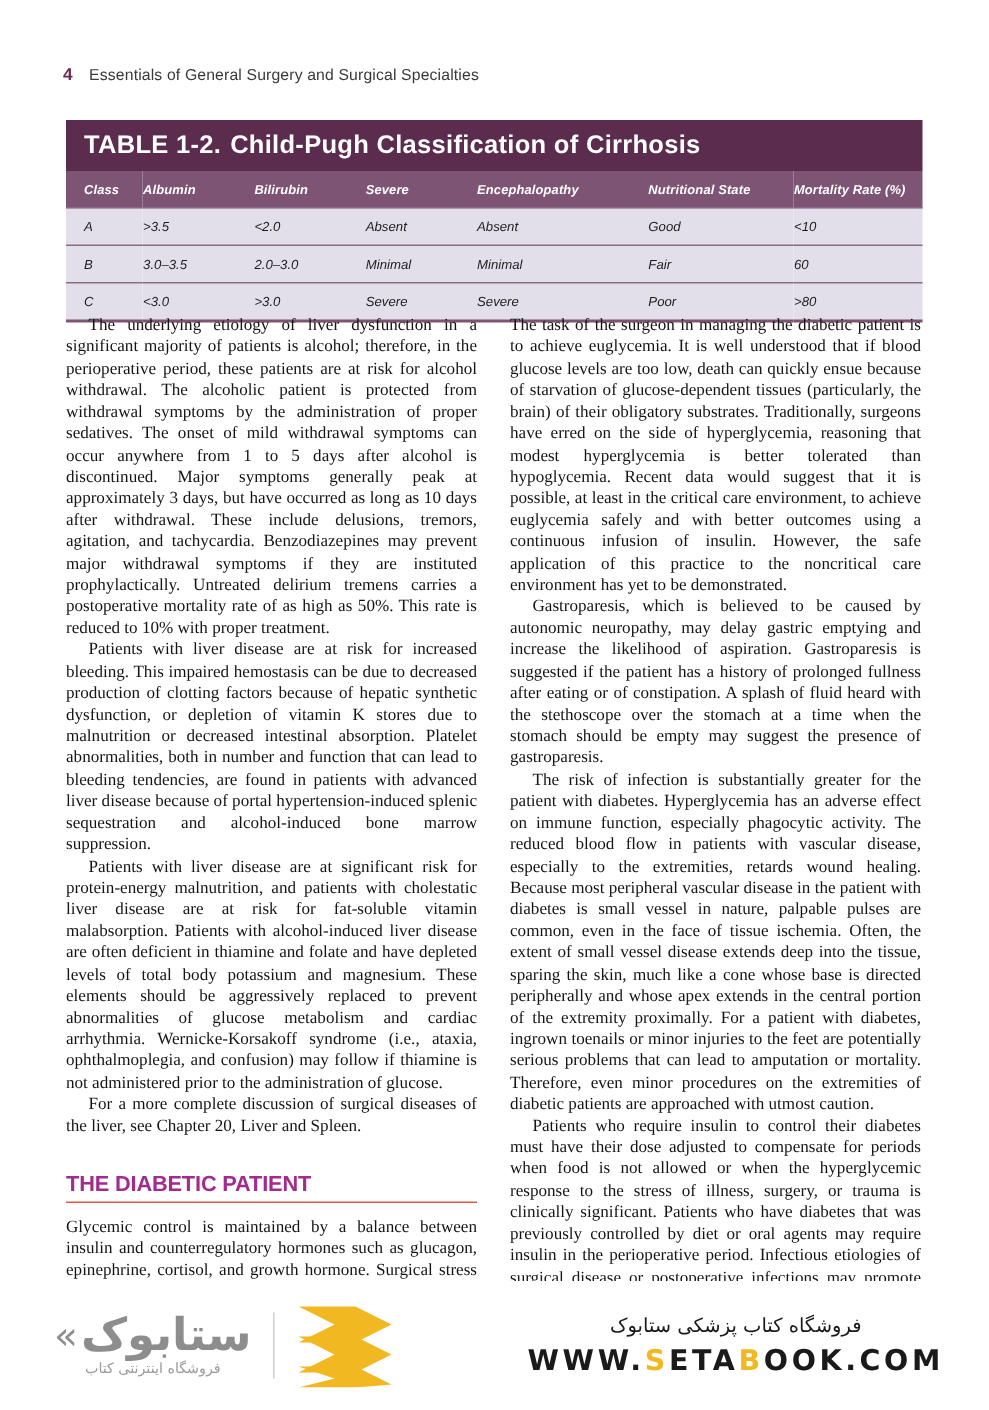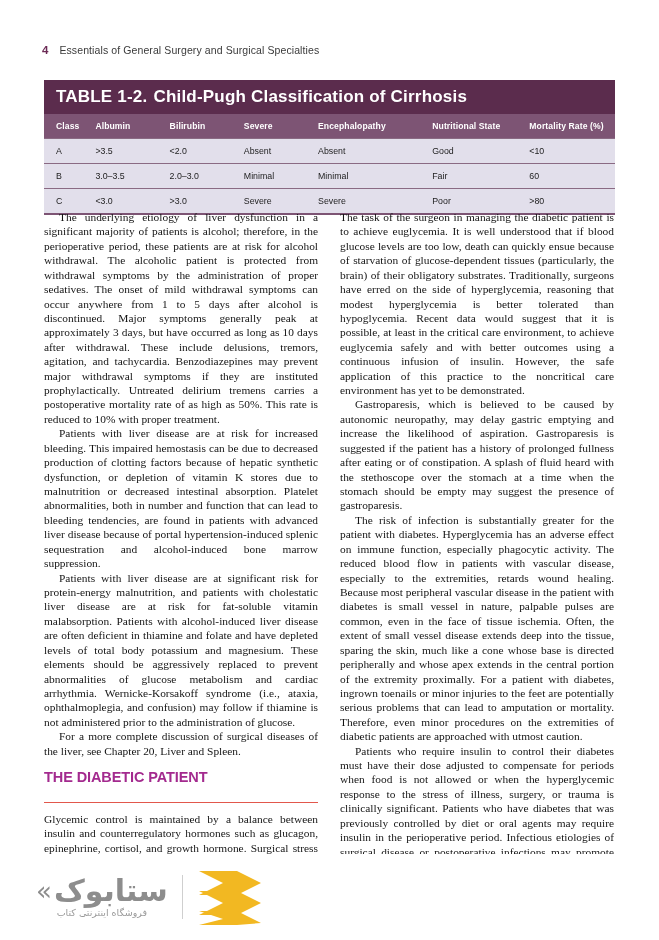--- a/index.html
+++ b/index.html
@@ -58,20 +58,21 @@
     font-weight: bold;
     font-size: 17px;
     padding: 7px 10px 7px 12px;
     letter-spacing: .2px;
   }
   .tbl-title .tnum { margin-right: 6px; }
   table.cp {
     width: 100%;
     border-collapse: collapse;
     table-layout: fixed;
+    font-style: italic;
   }
   table.cp thead th {
     background: #7d5474;
     color: #ffffff;
     font-family: "Liberation Sans", sans-serif;
     font-weight: bold;
     font-size: 8.6px;
     text-align: left;
     padding: 7px 4px 7px 0;
     letter-spacing: .1px;
@@ -113,22 +114,22 @@
     font-size: 11.4px;
     line-height: 1.265;
     text-align: justify;
     text-indent: 15px;
     color: #141414;
     hyphens: manual;
   }
   .col p.noindent { text-indent: 0; }
 
   h2.section-head {
-    margin: 11px 0 0 0;
-    padding: 0 0 17px 0;
+    margin: 24px 0 0 0;
+    padding: 0 0 3px 0;
     font-family: "Liberation Sans", sans-serif;
     font-weight: bold;
     font-size: 14.5px;
     letter-spacing: -0.1px;
     color: #a32a8e;
     border-bottom: 1.4px solid #e2574c;
   }
   h2.section-head + p { margin-top: 9px; }
 
   
@@ -314,16 +315,20 @@
         <div class="logo-mark">
           <svg width="66" height="56" viewBox="0 0 66 56" xmlns="http://www.w3.org/2000/svg">
             <path d="M2 2 H40 L64 14 L40 26 H2 L26 14 Z" fill="#f2b822"></path>
             <path d="M2 22 H40 L64 34 L40 46 H2 L26 34 Z" fill="#f2b822"></path>
             <path d="M2 42 H40 L64 54 L40 56 H2 L26 50 Z" fill="#f2b822"></path>
           </svg>
         </div>
       </div>
     </div>
 
+    <div class="wm-right">
+      <span class="wm-fa">فروشگاه کتاب پزشکی ستابوک</span>
+      <span class="wm-url"><span>WWW.</span><span class="gold">S</span><span>ETA</span><span class="gold">B</span><span>OOK.COM</span></span>
+    </div>
 
   </div>
 
 </div>
 
 </body></html>

